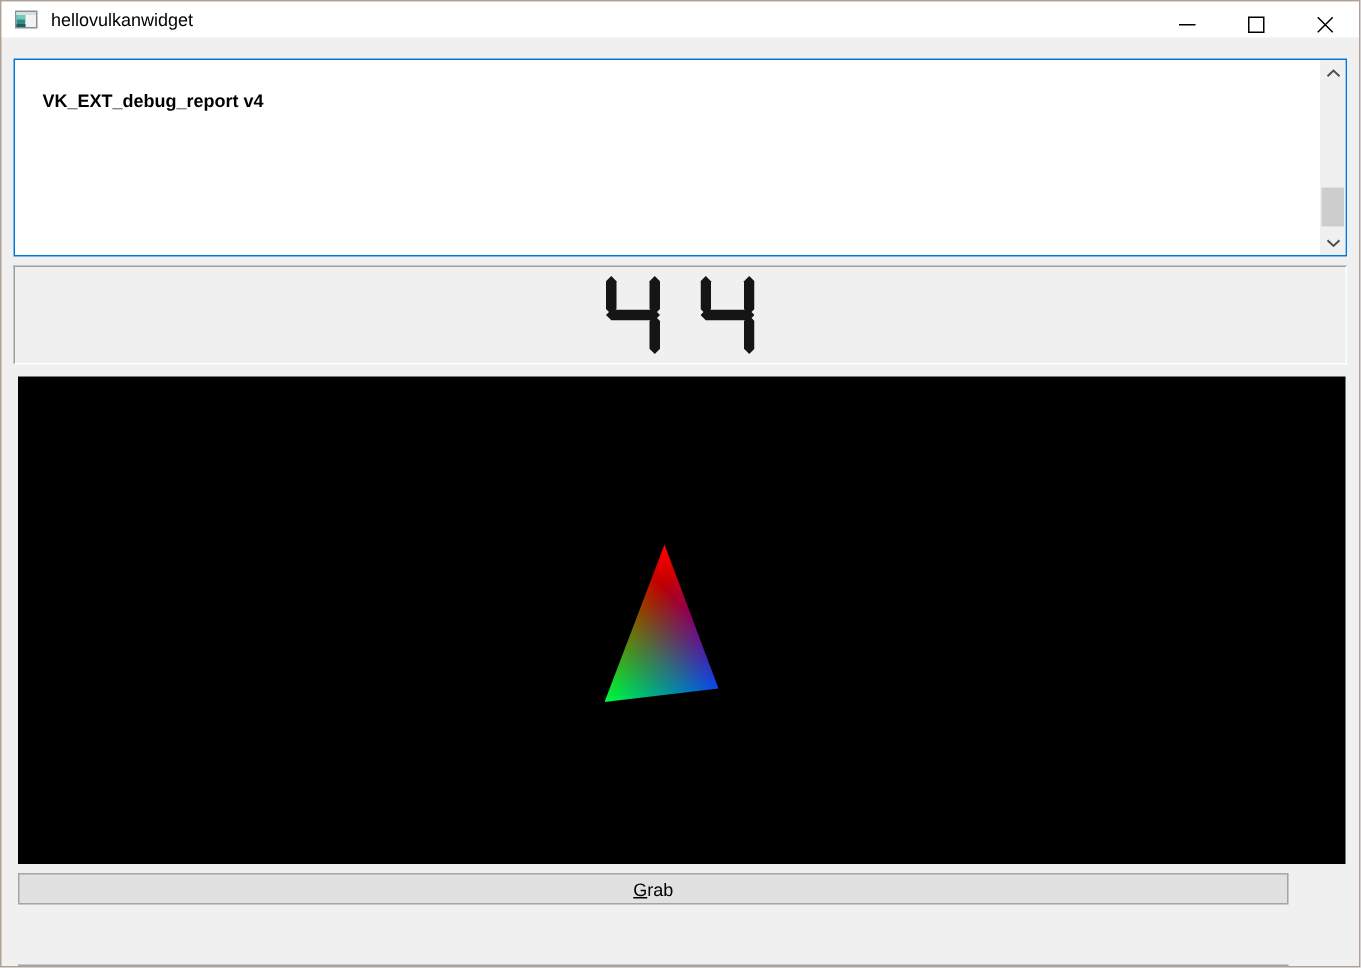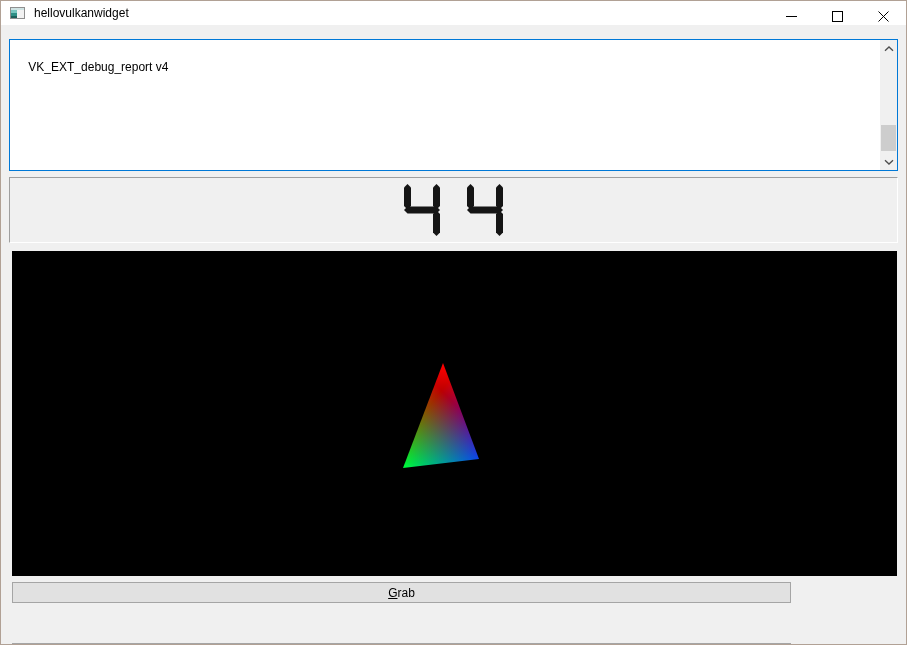--- a/index.html
+++ b/index.html
@@ -13,42 +13,42 @@
   .title-text{margin-left:8px;font-size:12px;color:#000;}
   .caption-buttons{position:absolute;right:0;top:0;height:30px;display:flex;}
   .cap-btn{width:46px;height:30px;display:flex;align-items:center;justify-content:center;}
   .min-glyph{width:11px;height:1px;background:#000;}
   .max-glyph{width:9px;height:9px;border:1px solid #000;}
 
   
   .textedit{position:absolute;left:8px;top:38px;width:889px;height:132px;box-sizing:border-box;
             background:#ffffff;border:1px solid #0078d7;overflow:hidden;}
   .log{position:absolute;left:0;top:-6px;right:17px;bottom:0;overflow:hidden;
-       font-size:12px;line-height:13px;white-space:pre;color:#000;padding:1px 0 0 5px;}
+       font-size:12px;line-height:13px;white-space:pre;color:#000;padding:1px 0 0 5px;font-weight:bold;}
   .scrollbar{position:absolute;top:0;right:0;bottom:0;width:17px;background:#f0f0f0;}
   .sb-btn{position:absolute;left:0;width:17px;height:17px;display:flex;
           align-items:center;justify-content:center;}
   .sb-up{top:0;} .sb-down{bottom:0;}
   .sb-thumb{position:absolute;left:1px;width:15px;top:85px;height:26px;background:#cdcdcd;}
 
   
   .lcd{position:absolute;left:8px;top:176px;width:889px;height:66px;box-sizing:border-box;
        background:#f0f0f0;border:1px solid;border-color:#9f9f9f #ffffff #ffffff #9f9f9f;
        display:flex;align-items:center;justify-content:center;gap:27px;}
 
   
   .render-area{position:absolute;left:11px;top:250px;width:885px;height:325px;background:#000;}
   .triangle-box{position:absolute;left:391px;top:112px;width:76px;height:105px;isolation:isolate;}
   .tri{position:absolute;inset:0;clip-path:polygon(40px 0px,0px 105px,76px 96px);}
   .tri-r{background:linear-gradient(180deg,#ff0000 2px,#000000 100px);}
   .tri-g{background:linear-gradient(45deg,#00ff00 0%,#000000 64%);mix-blend-mode:screen;}
   .tri-b{background:linear-gradient(308deg,#0000ff 0%,#000000 62%);mix-blend-mode:screen;}
 
   
-  .qbtn{position:absolute;left:11px;width:779px;height:21px;box-sizing:border-box;
+  .qbtn{position:absolute;left:11px;width:847px;height:21px;box-sizing:border-box;
         background:#e1e1e1;border:1px solid #a5a5a5;display:flex;align-items:center;
         justify-content:center;font-size:12px;color:#000;cursor:default;}
   .btn-grab{top:581px;} .btn-quit{top:642px;align-items:center;}
   .mn{text-decoration:underline;}
 </style>
 </head>
 <body>
 
 <div class="window">
 

